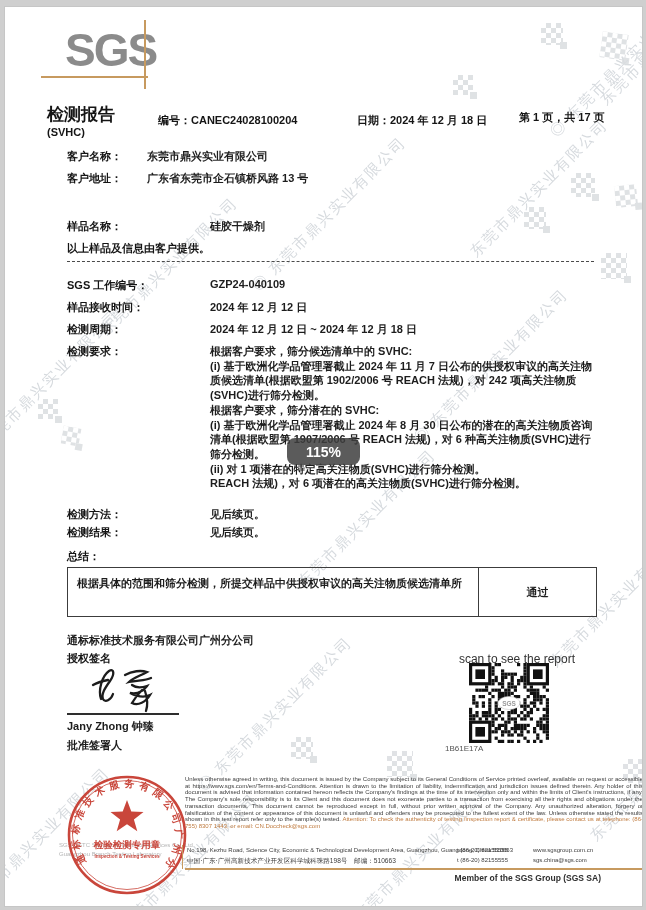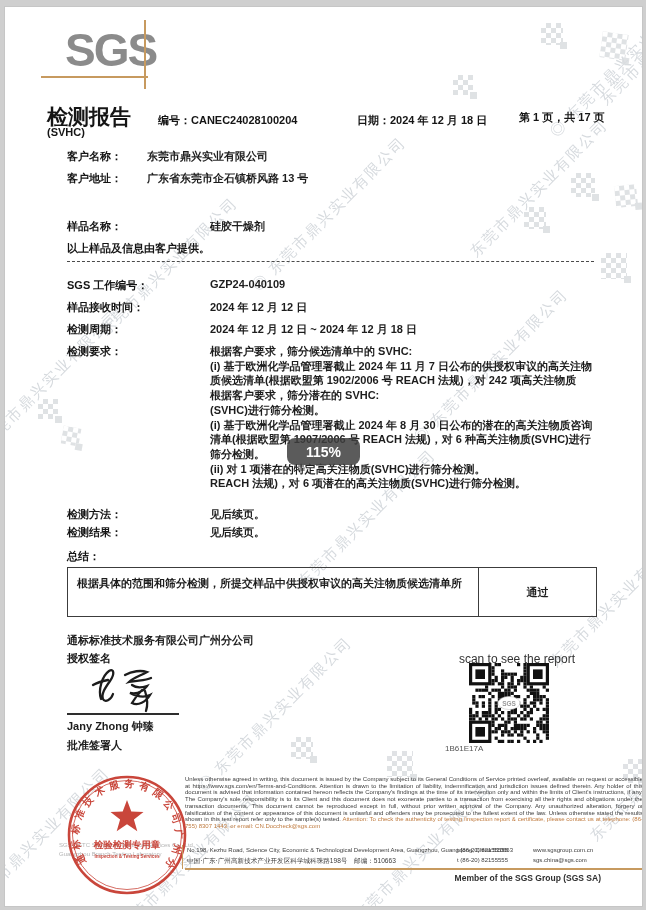--- a/index.html
+++ b/index.html
@@ -64,21 +64,21 @@
   <div class="px" style="left:33px;top:392px;width:20px;height:20px"></div>
   <div class="px" style="left:57px;top:420px;width:18px;height:18px;transform:rotate(10deg)"></div>
   <div class="px" style="left:286px;top:730px;width:22px;height:22px"></div>
   <div class="px" style="left:382px;top:744px;width:26px;height:26px"></div>
   <div class="px" style="left:618px;top:752px;width:24px;height:24px"></div>
 
   <div class="abs logo" style="left:60px;top:16px">SGS</div>
   <div class="abs accent" style="left:36px;top:69px;width:107px;height:2px"></div>
   <div class="abs accent" style="left:139px;top:13px;width:1.5px;height:69px"></div>
 
-  <div class="abs l" style="left:42px;top:96px;font-size:21px">检测报告</div>
+  <div class="abs l" style="left:42px;top:96px;font-size:17px">检测报告</div>
   <div class="abs l" style="left:42px;top:119px">(SVHC)</div>
 
   <div class="abs nw" style="left:153px;top:103px">
     <span class="l">编号：</span><span class="l">CANEC24028100204</span>
   </div>
   <div class="abs nw" style="left:352px;top:103px">
     <span class="l">日期：</span><span class="l">2024 年 12 月 18 日</span>
   </div>
   <div class="abs l nw" style="left:514px;top:103px">第 1 页，共 17 页</div>
 
@@ -97,22 +97,22 @@
   <div class="abs l nw" style="left:62px;top:293px">样品接收时间：</div>
   <div class="abs v nw" style="left:205px;top:293px">2024 年 12 月 12 日</div>
   <div class="abs l nw" style="left:62px;top:315px">检测周期：</div>
   <div class="abs v nw" style="left:205px;top:315px">2024 年 12 月 12 日 ~ 2024 年 12 月 18 日</div>
 
   <div class="abs l nw" style="left:62px;top:337px">检测要求：</div>
   <div class="abs" style="left:205px;top:337px;width:400px">
     <div class="v nw" style="line-height:14.7px">根据客户要求，筛分候选清单中的 SVHC:</div>
     <div class="v nw" style="line-height:14.7px">(i) 基于欧洲化学品管理署截止 2024 年 11 月 7 日公布的供授权审议的高关注物</div>
     <div class="v nw" style="line-height:14.7px">质候选清单(根据欧盟第 1902/2006 号 REACH 法规)，对 242 项高关注物质</div>
+    <div class="v nw" style="line-height:14.7px">(SVHC)进行筛分检测。</div>
     <div class="v nw" style="line-height:14.7px">根据客户要求，筛分潜在的 SVHC:</div>
-    <div class="v nw" style="line-height:14.7px">(SVHC)进行筛分检测。</div>
     <div class="v nw" style="line-height:14.7px">(i) 基于欧洲化学品管理署截止 2024 年 8 月 30 日公布的潜在的高关注物质咨询</div>
     <div class="v nw" style="line-height:14.7px">清单(根据欧盟第 1907/2006 号 REACH 法规)，对 6 种高关注物质(SVHC)进行</div>
     <div class="v nw" style="line-height:14.7px">筛分检测。</div>
     <div class="v nw" style="line-height:14.7px">(ii) 对 1 项潜在的特定高关注物质(SVHC)进行筛分检测。</div>
     <div class="v nw" style="line-height:14.7px">REACH 法规)，对 6 项潜在的高关注物质(SVHC)进行筛分检测。</div>
   </div>
 
   <div class="abs l nw" style="left:62px;top:500px">检测方法：</div>
   <div class="abs v nw" style="left:205px;top:500px">见后续页。</div>
   <div class="abs l nw" style="left:62px;top:518px">检测结果：</div>

